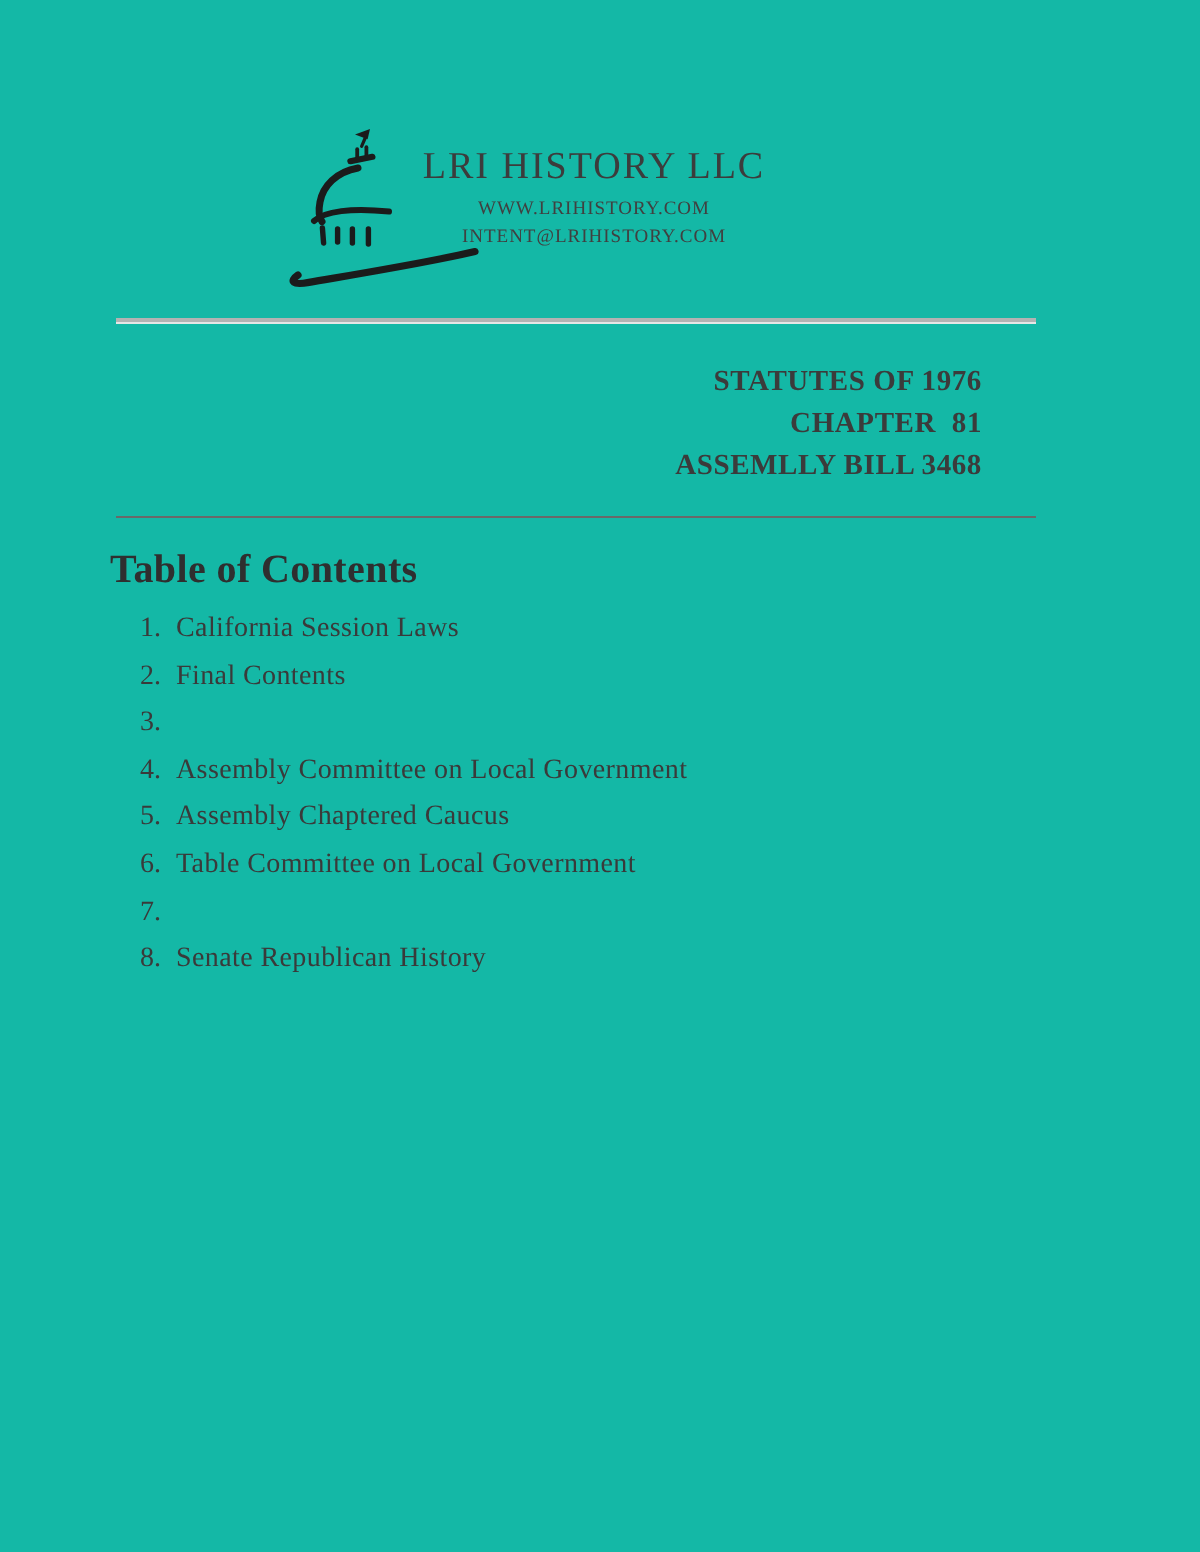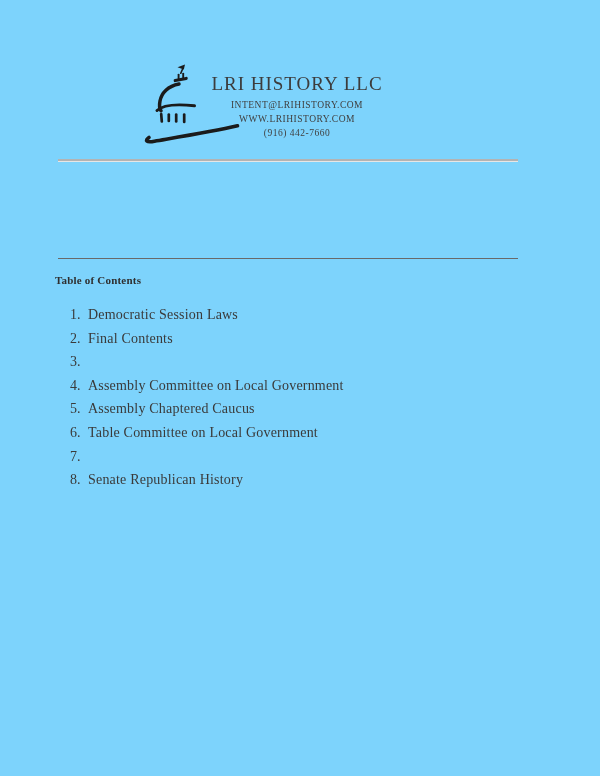--- a/index.html
+++ b/index.html
@@ -5,21 +5,21 @@
   html, body {
     margin: 0;
     padding: 0;
     background: #ffffff;
     font-family: "Liberation Serif", "DejaVu Serif", serif;
   }
   .page {
     position: relative;
     width: 600px;
     height: 776px;
-    background: #7dd3fc;
+    background: #14b8a6;
     overflow: hidden;
     color: #3a3a3a;
   }
 
   
   .logo {
     position: absolute;
     left: 140px;
     top: 59px;
     width: 100px;
@@ -79,21 +79,21 @@
     letter-spacing: 0.3px;
   }
   .doc-info div { white-space: pre; }
 
   
   .toc-heading {
     position: absolute;
     left: 55px;
     top: 274px;
     font-weight: bold;
-    font-size: 11px;
+    font-size: 20px;
     color: #2f2f2f;
     letter-spacing: 0.2px;
   }
   .toc-list {
     position: absolute;
     left: 70px;
     top: 306px;
     width: 460px;
   }
   .toc-row {
@@ -137,37 +137,41 @@
       <path d="M36.2,55.5 L36.2,62.5" stroke-width="2.7"></path>
       <path d="M44.2,55.5 L44.2,63" stroke-width="2.7"></path>
 
       <path d="M9,78.5 C4.5,81.7 6.2,83.8 14.5,82.2 C42,77.5 73,72.5 97.5,66.8" stroke-width="3.6"></path>
     </g>
   </svg>
 
   <div class="header-text">
     <div class="company-name">LRI HISTORY LLC</div>
     <div class="contact-block">
+      <div class="contact-line">WWW.LRIHISTORY.COM</div>
       <div class="contact-line">INTENT@LRIHISTORY.COM</div>
-      <div class="contact-line">WWW.LRIHISTORY.COM</div>
-      <div class="contact-line">(916) 442-7660</div>
     </div>
   </div>
 
   <div class="rule rule-top"></div>
 
+  <div class="doc-info">
+    <div>STATUTES OF 1976</div>
+    <div>CHAPTER  81</div>
+    <div>ASSEMLLY BILL 3468</div>
+  </div>
 
   <div class="rule rule-bottom"></div>
 
   <div class="toc-heading">Table of Contents</div>
 
   <div class="toc-list">
     <div class="toc-row">
       <span class="toc-num">1.</span>
-      <span class="toc-label">Democratic Session Laws</span>
+      <span class="toc-label">California Session Laws</span>
     </div>
     <div class="toc-row">
       <span class="toc-num">2.</span>
       <span class="toc-label">Final Contents</span>
     </div>
     <div class="toc-row">
       <span class="toc-num">3.</span>
     </div>
     <div class="toc-row">
       <span class="toc-num">4.</span>

